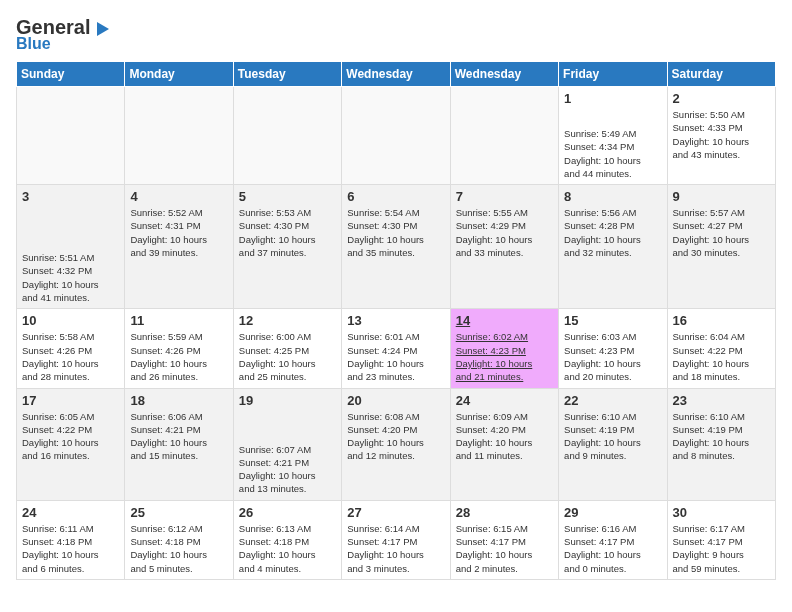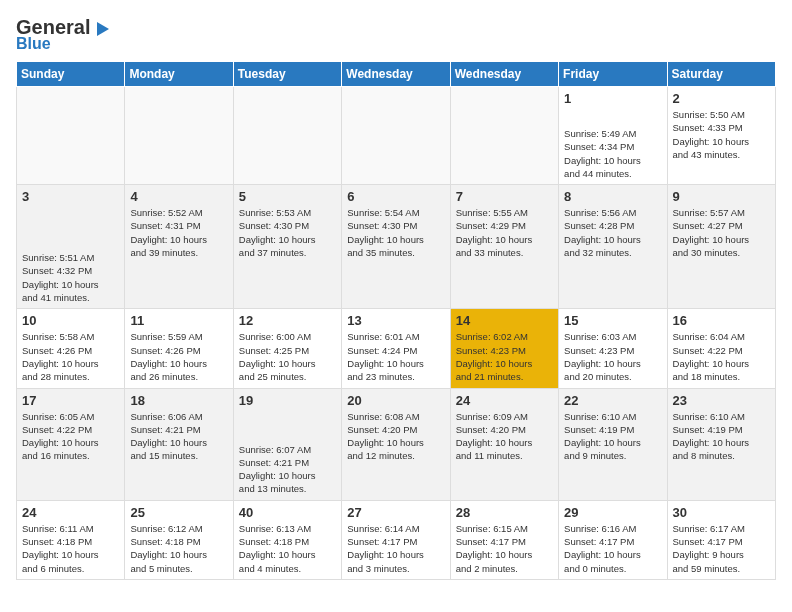--- a/index.html
+++ b/index.html
@@ -209,21 +209,21 @@
 Daylight: 10 hours
 and 25 minutes.</div>
         </td>
         <td style="background: rgb(255, 255, 255);">
           <span class="day-num">13</span>
           <div class="day-info" style="white-space: pre-line;">Sunrise: 6:01 AM
 Sunset: 4:24 PM
 Daylight: 10 hours
 and 23 minutes.</div>
         </td>
-        <td style="background: #eab308;">
+        <td style="background: #f0abfc; text-decoration: underline;">
           <span class="day-num">14</span>
           <div class="day-info" style="white-space: pre-line;">Sunrise: 6:02 AM
 Sunset: 4:23 PM
 Daylight: 10 hours
 and 21 minutes.</div>
         </td>
         <td style="background: rgb(255, 255, 255);">
           <span class="day-num">15</span>
           <div class="day-info" style="white-space: pre-line;">Sunrise: 6:03 AM
 Sunset: 4:23 PM
@@ -298,21 +298,21 @@
 and 6 minutes.</div>
         </td>
         <td style="background: rgb(255, 255, 255);">
           <span class="day-num">25</span>
           <div class="day-info" style="white-space: pre-line;">Sunrise: 6:12 AM
 Sunset: 4:18 PM
 Daylight: 10 hours
 and 5 minutes.</div>
         </td>
         <td style="background: rgb(255, 255, 255);">
-          <span class="day-num">40</span>
+          <span class="day-num">26</span>
           <div class="day-info" style="white-space: pre-line;">Sunrise: 6:13 AM
 Sunset: 4:18 PM
 Daylight: 10 hours
 and 4 minutes.</div>
         </td>
         <td style="background: rgb(255, 255, 255);">
           <span class="day-num">27</span>
           <div class="day-info" style="white-space: pre-line;">Sunrise: 6:14 AM
 Sunset: 4:17 PM
 Daylight: 10 hours

